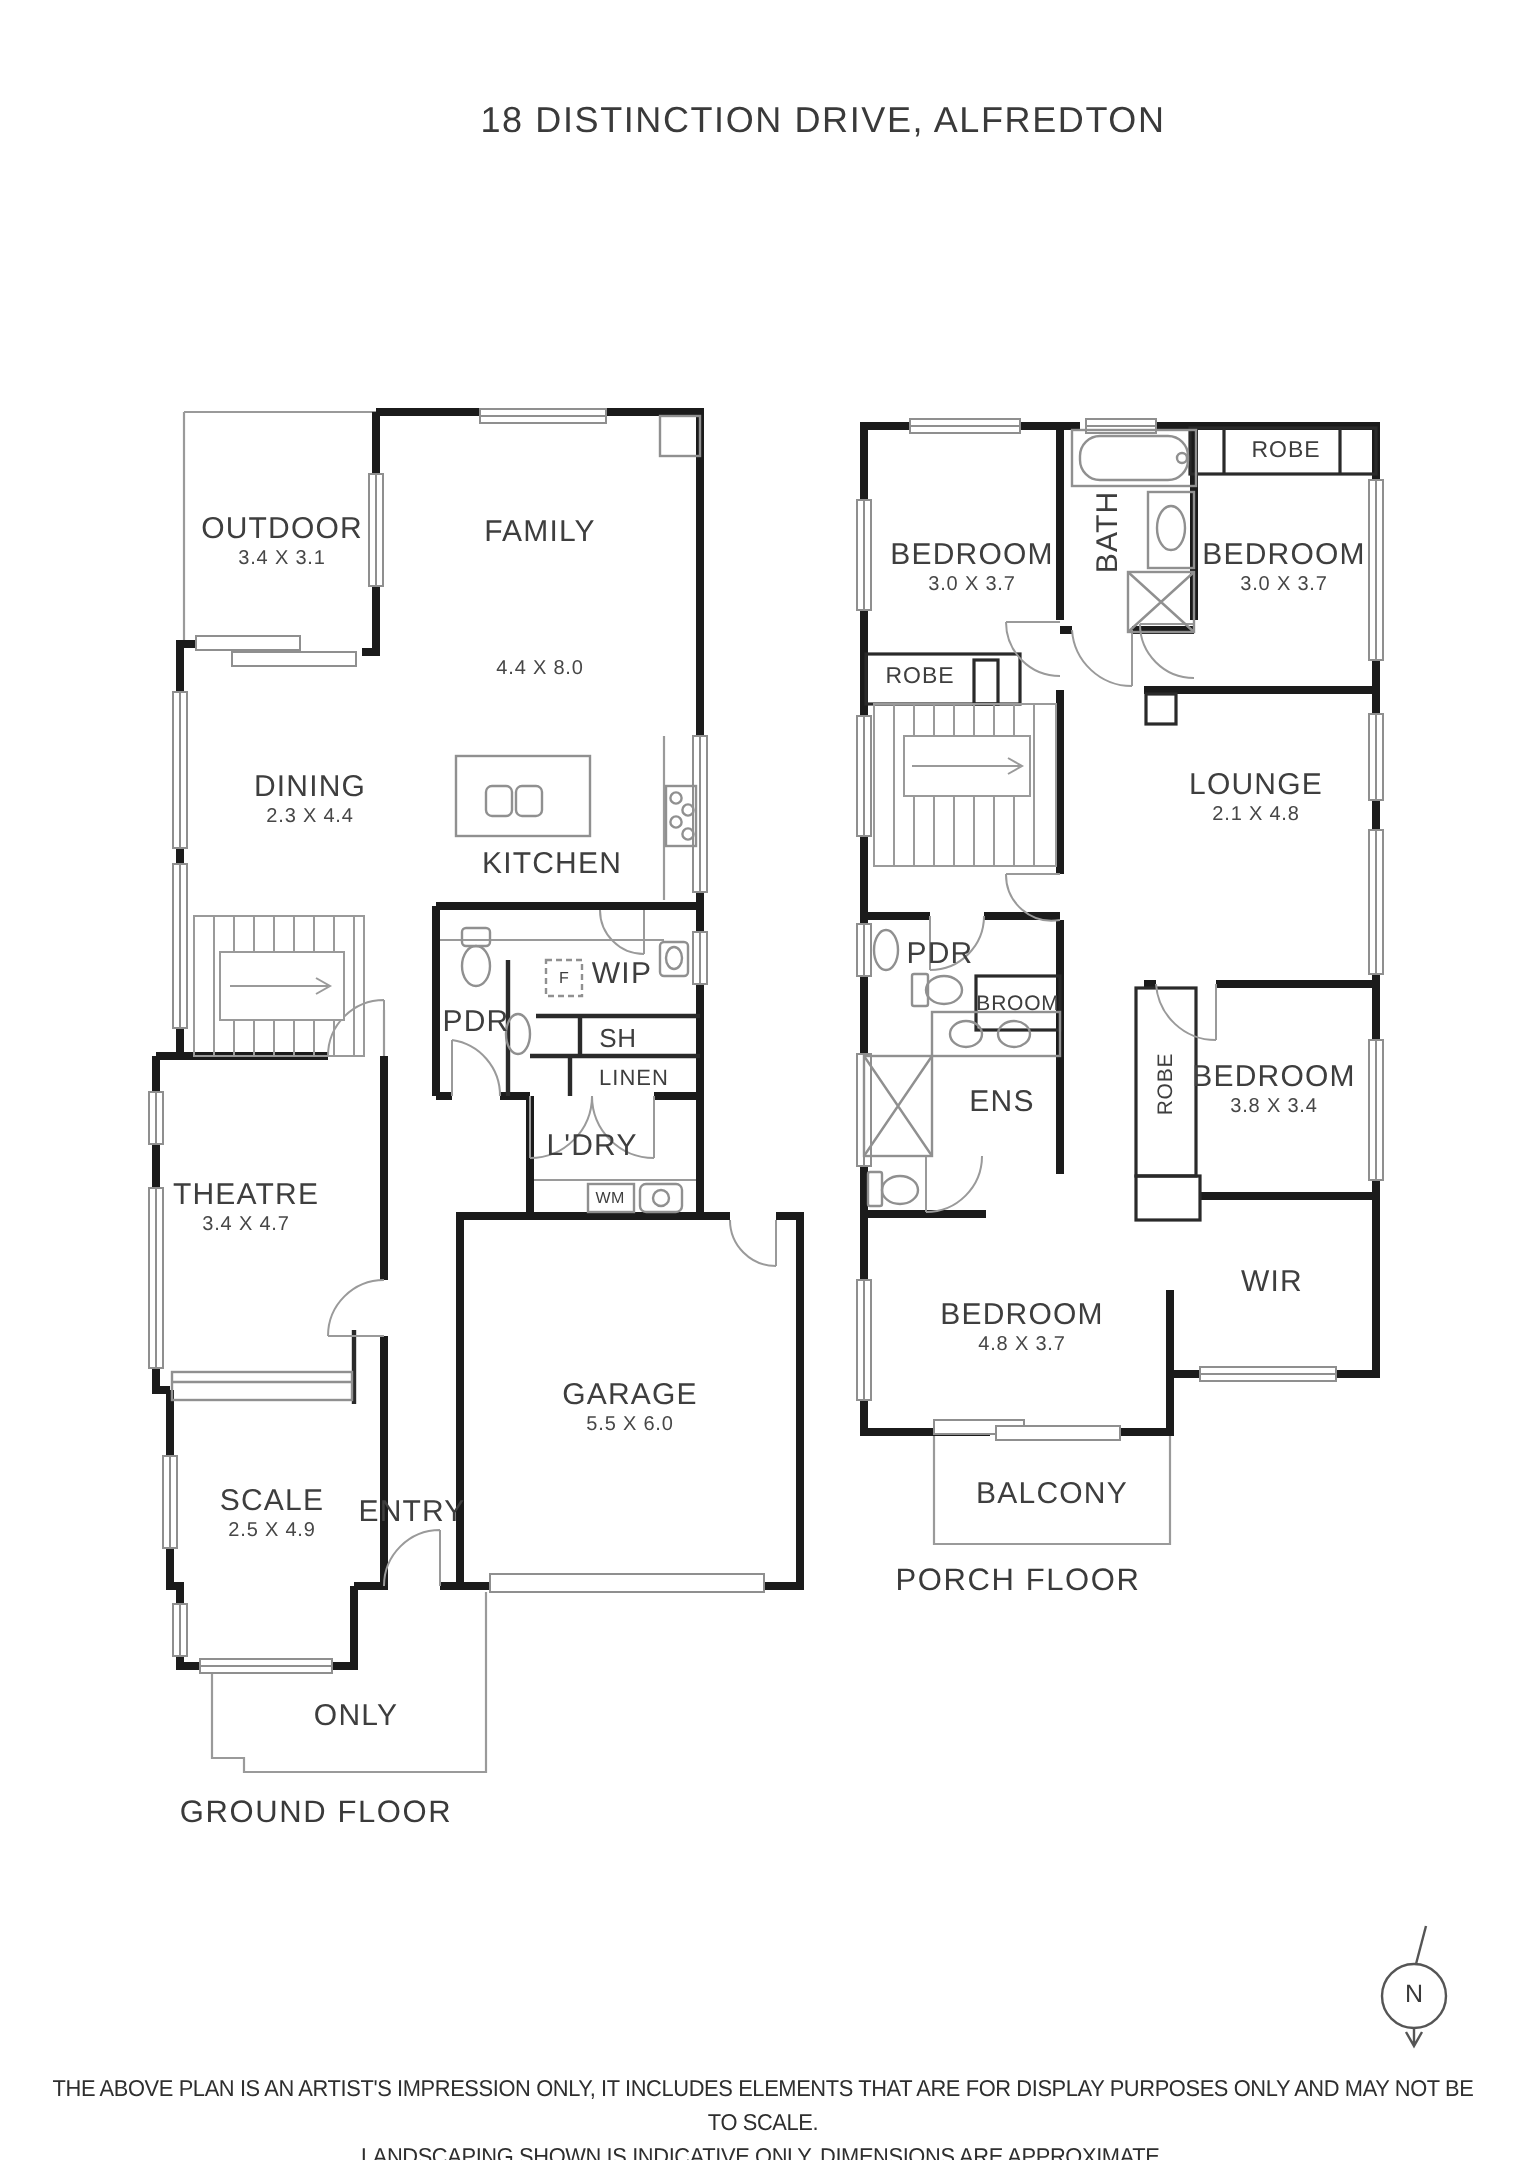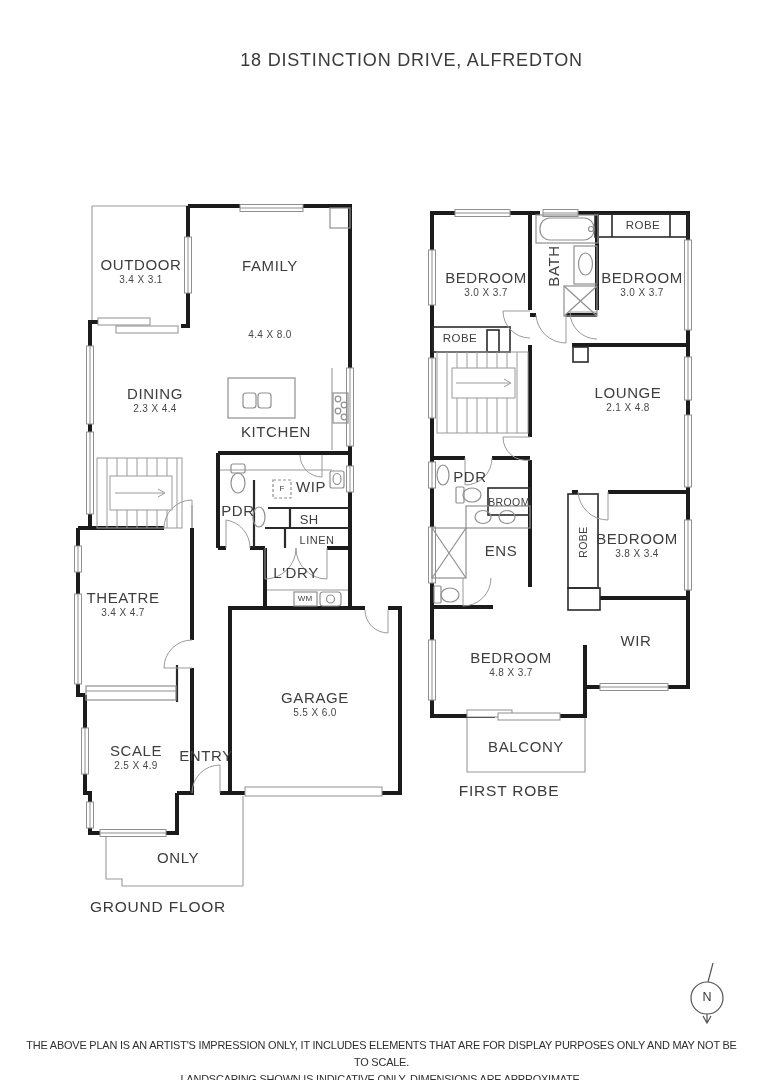--- a/index.html
+++ b/index.html
@@ -369,21 +369,21 @@
     <div class="nm">WIR</div>
   </div>
   <div class="lbl" style="left:511px;top:664px">
     <div class="nm">BEDROOM</div>
     <div class="dm">4.8 X 3.7</div>
   </div>
   <div class="lbl" style="left:526px;top:747px">
     <div class="nm">BALCONY</div>
   </div>
   <div class="lbl floorlbl" style="left:509px;top:791px">
-    <span>FIRST ROBE</span>
+    <span>PORCH FLOOR</span>
   </div>
 
   <div class="lbl compassN" style="left:707px;top:997px">
     <span>N</span>
   </div>
 
   <div class="disclaimer">
     <div>THE ABOVE PLAN IS AN ARTIST'S IMPRESSION ONLY, IT INCLUDES ELEMENTS THAT ARE FOR DISPLAY PURPOSES ONLY AND MAY NOT BE TO SCALE.</div>
     <div>LANDSCAPING SHOWN IS INDICATIVE ONLY. DIMENSIONS ARE APPROXIMATE.</div>
   </div>

